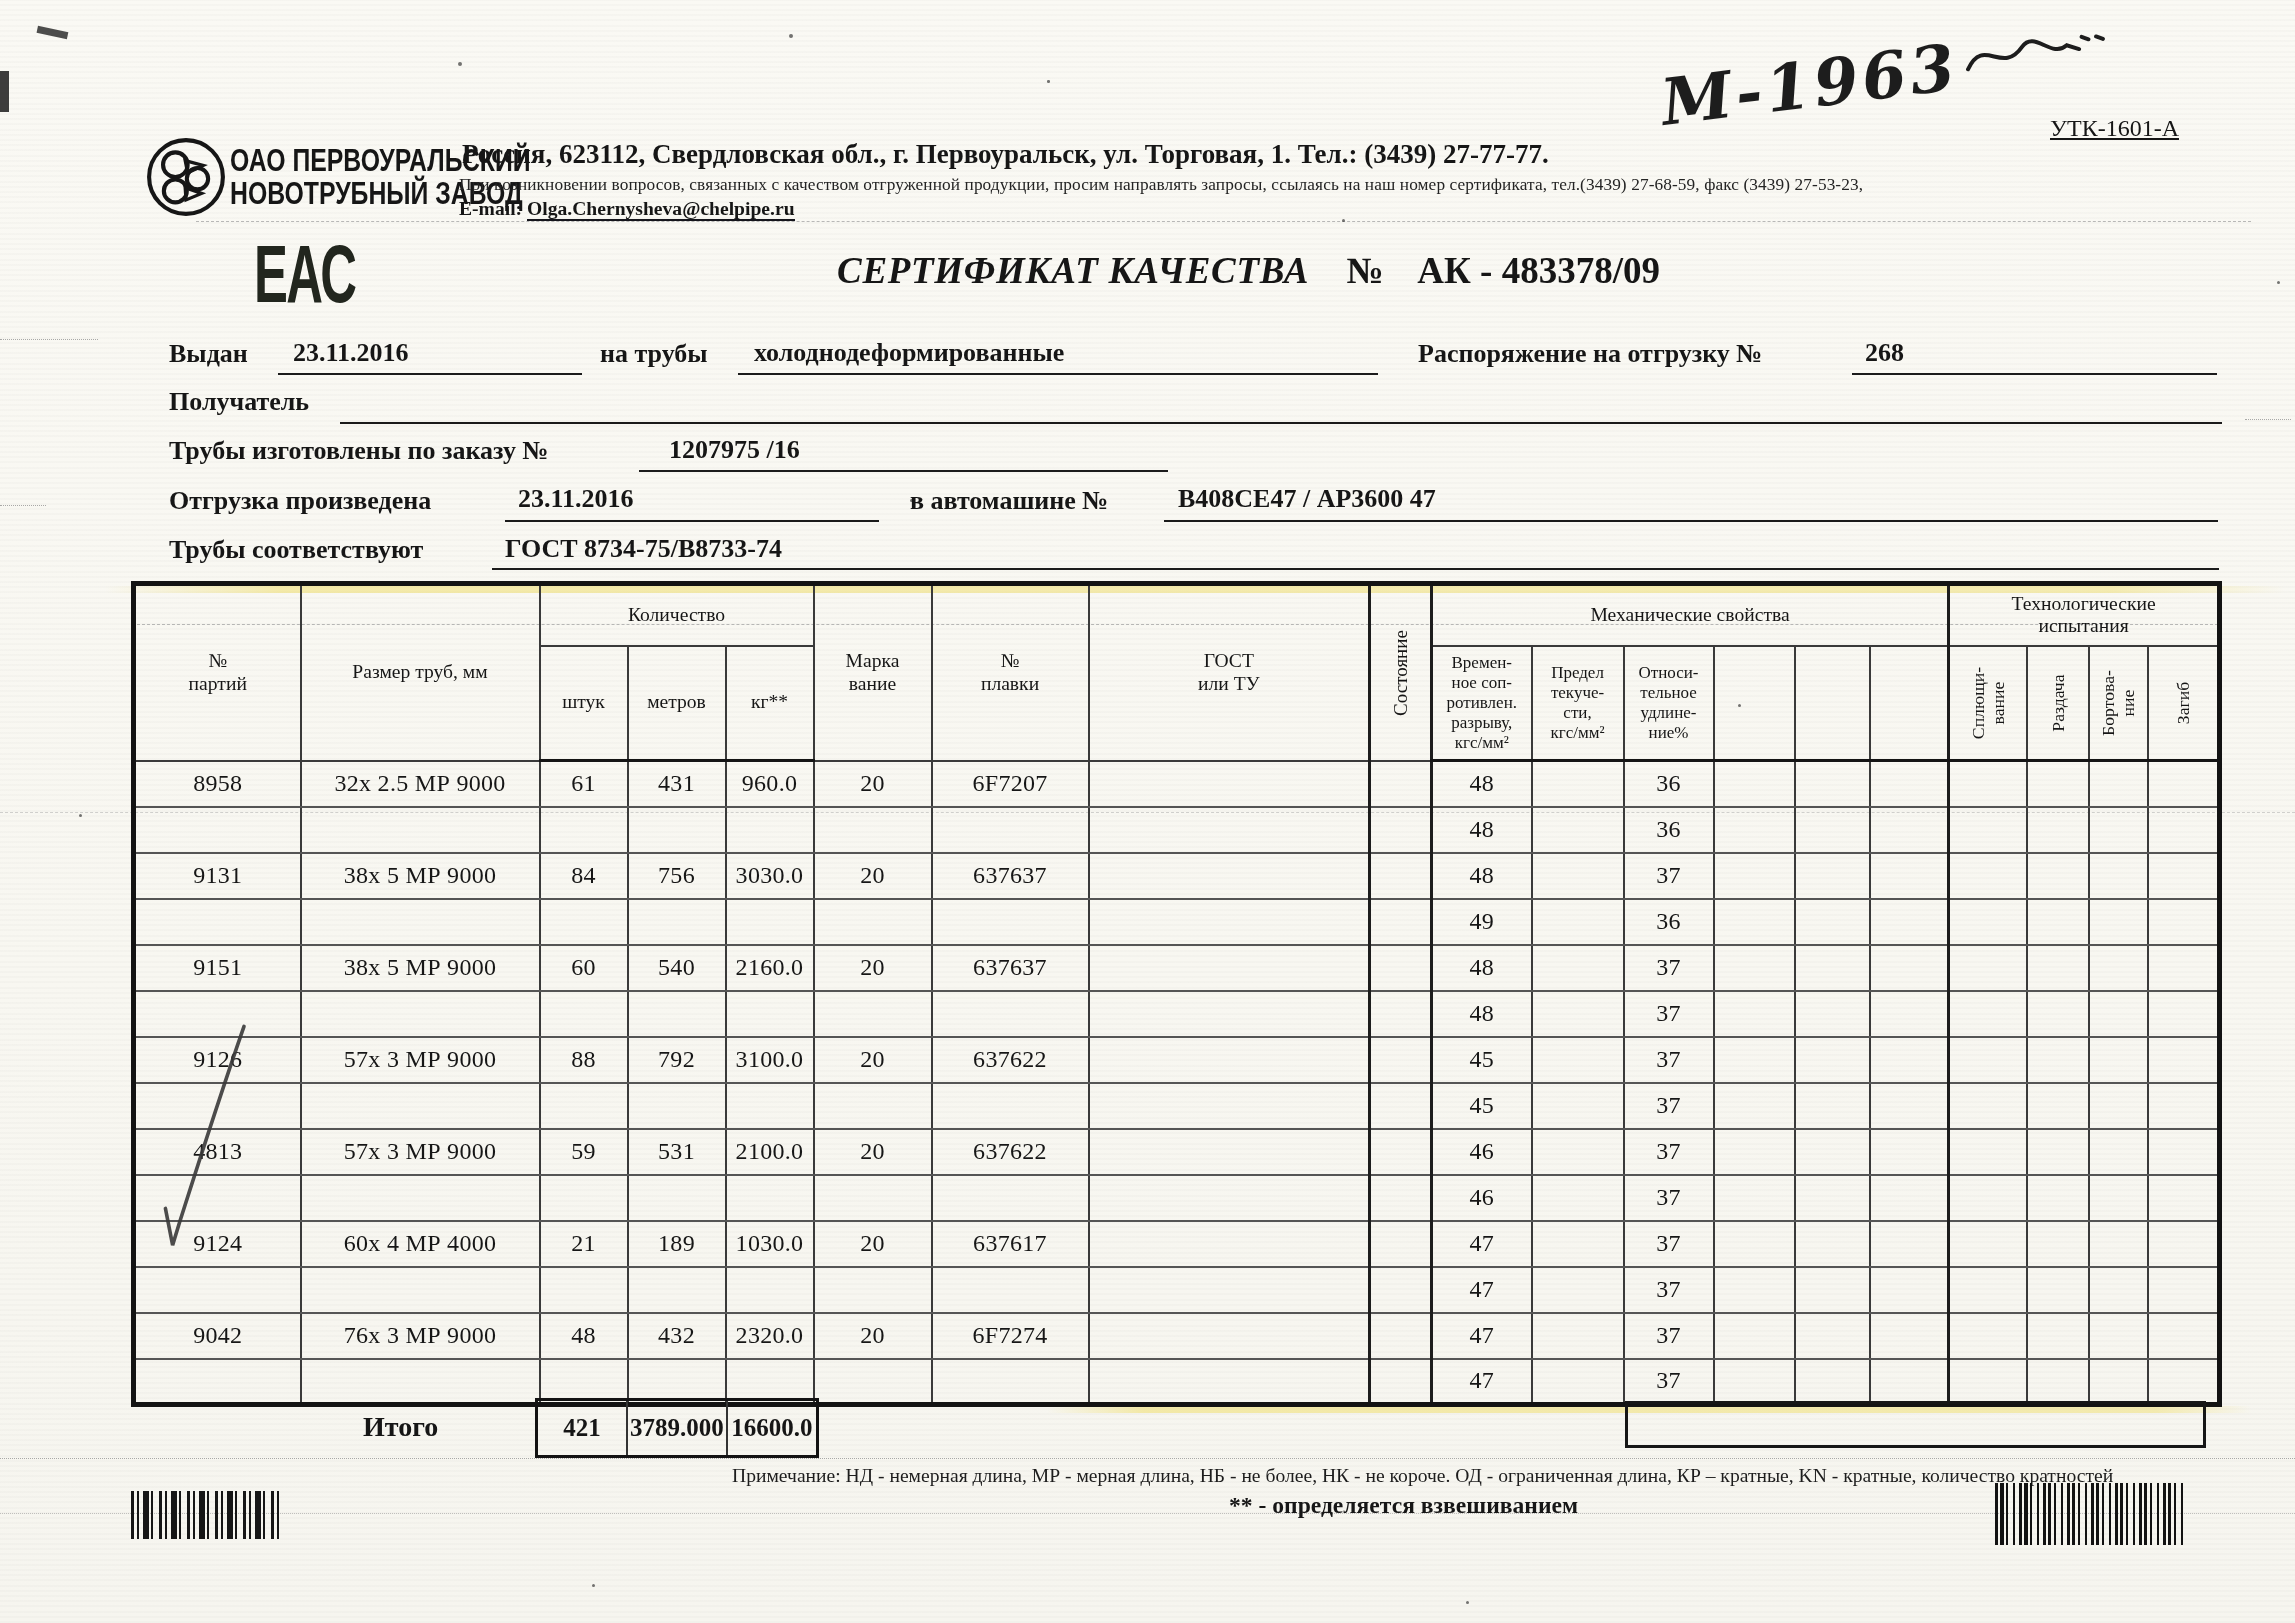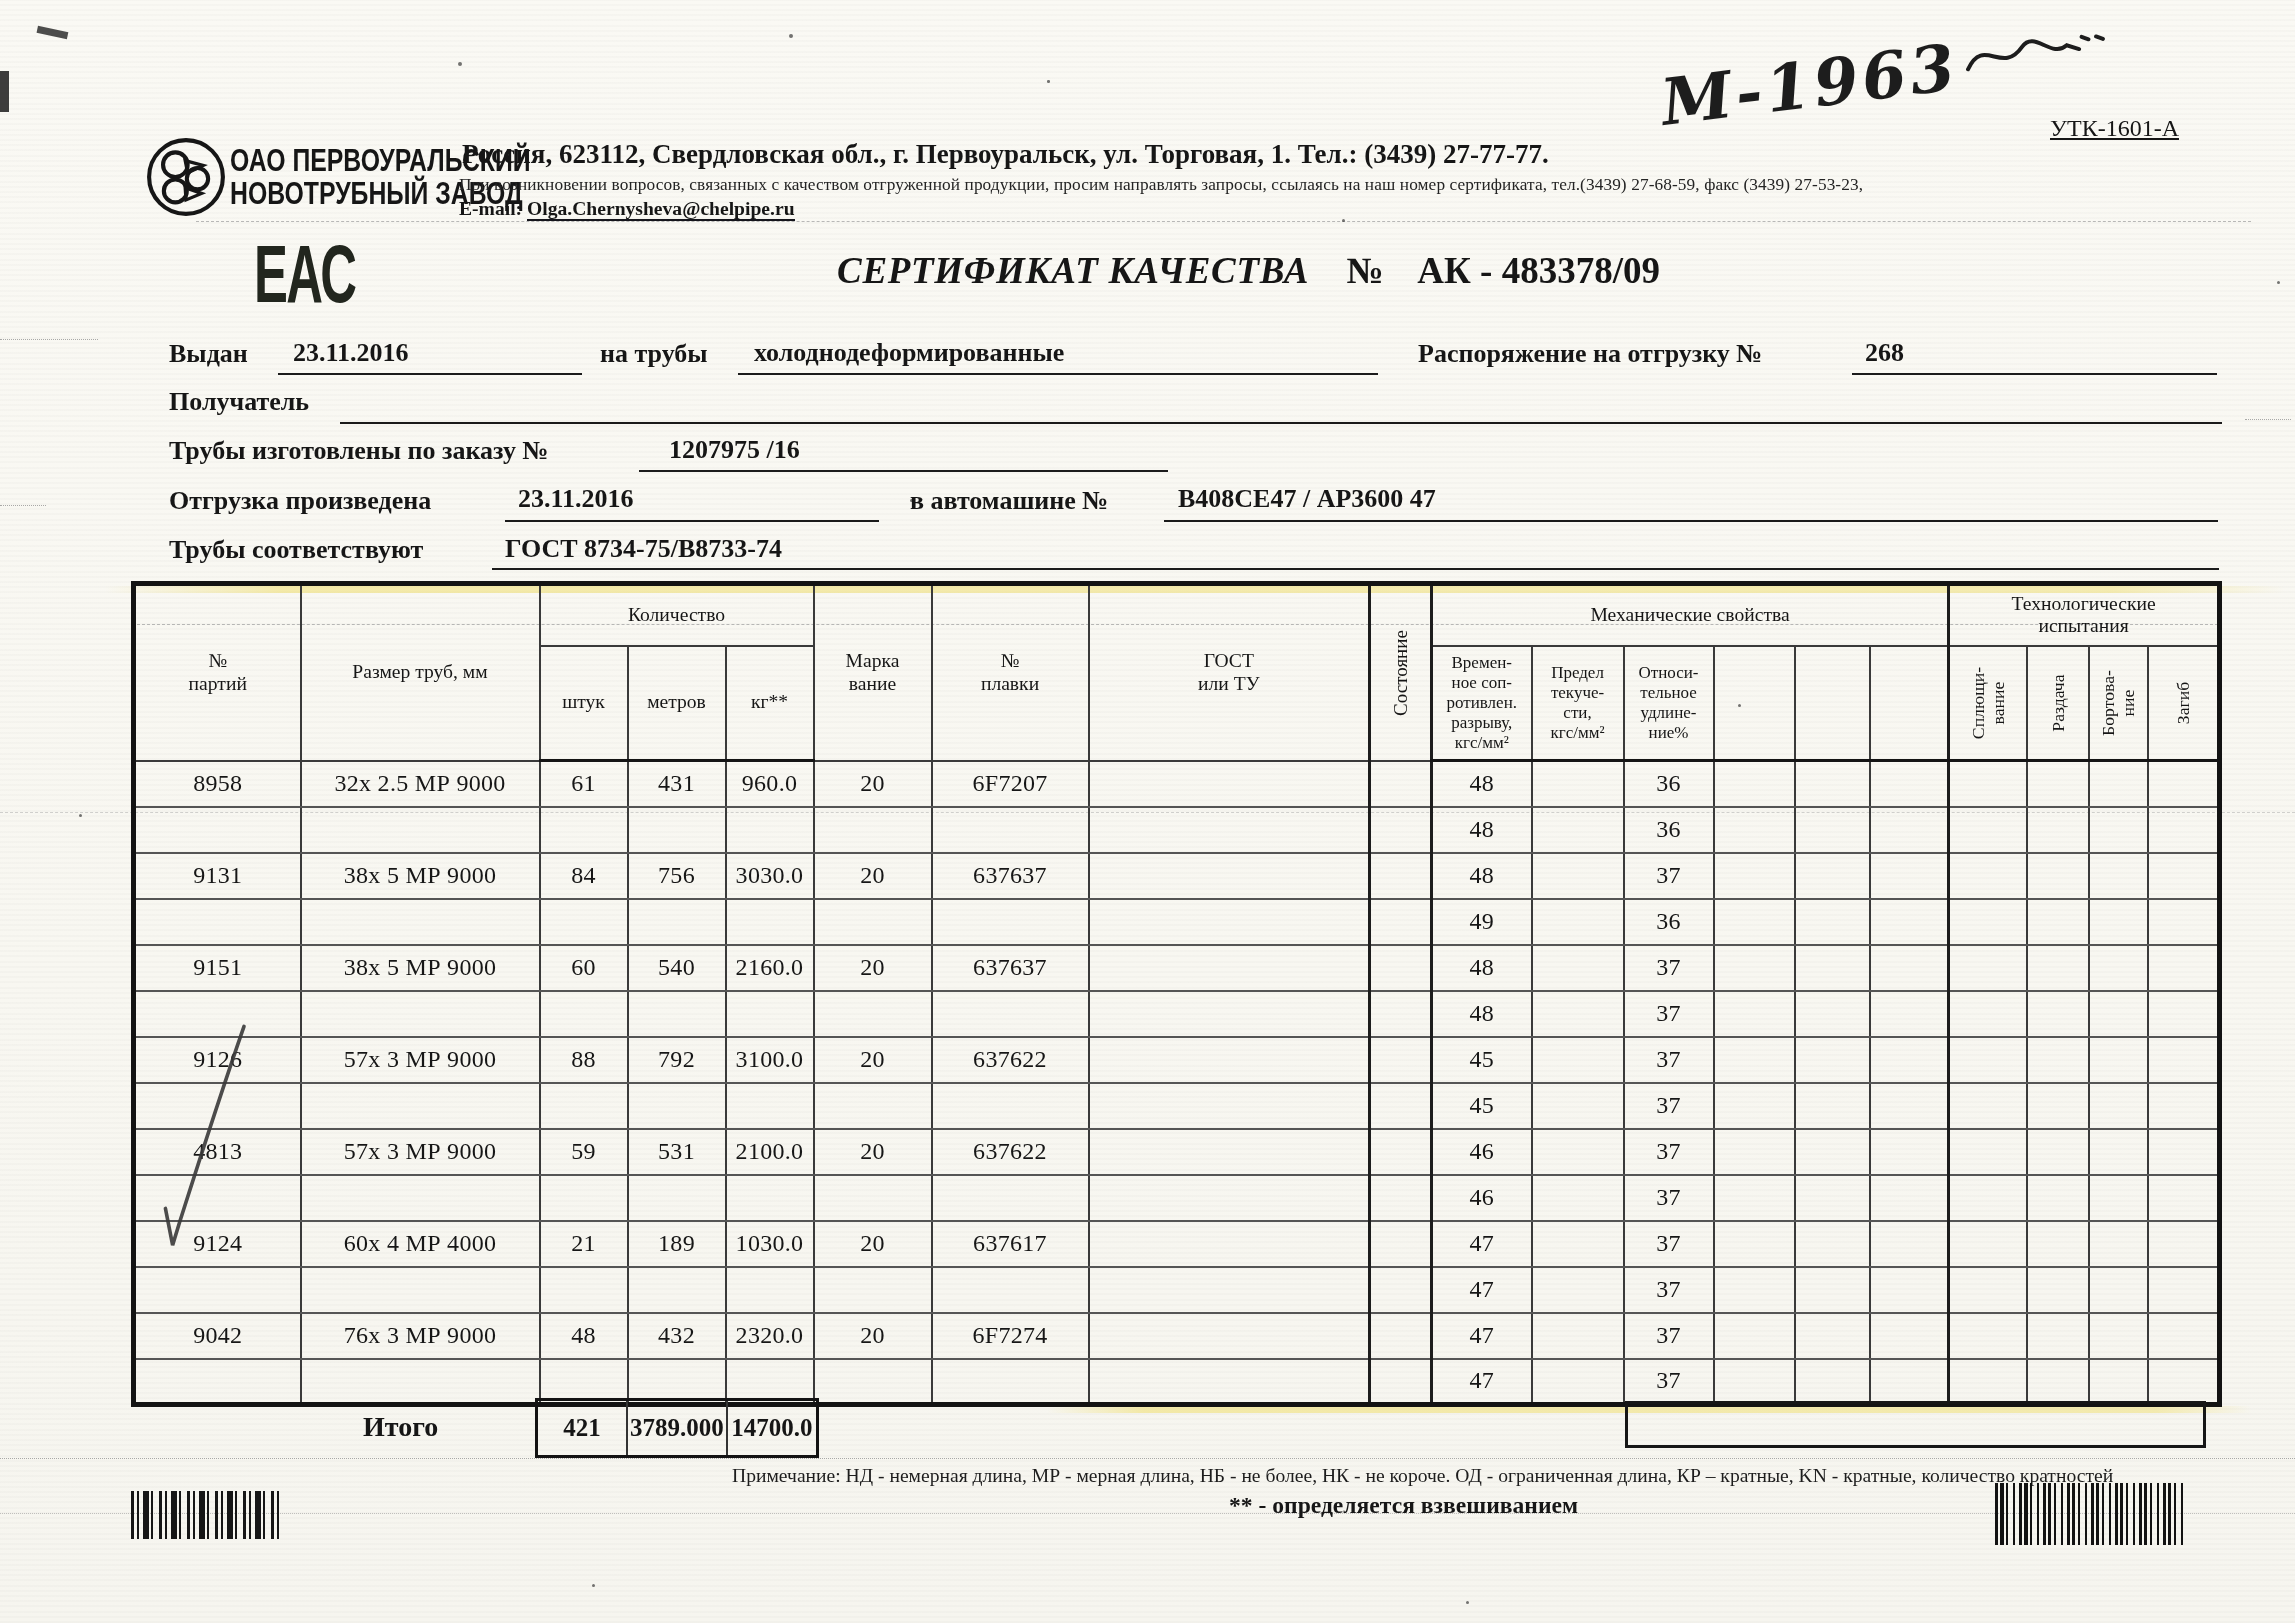--- a/index.html
+++ b/index.html
@@ -544,21 +544,21 @@
 </table>
 
 <svg class="abs" style="left:151px;top:1008px;" width="131" height="262" viewBox="0 0 200 400">
   <path d="M142,28 C110,120 72,238 44,326 L33,362 L22,306" stroke="#383838" stroke-width="5.5" fill="none" stroke-linecap="round" opacity=".9"></path>
 </svg>
 
 <div class="abs totlabel" style="left:363px;top:1411px;">Итого</div>
 <div class="abs total-box" style="left:535px;top:1398px;width:278px;height:54px;">
   <div class="tc" style="width:89px;">421</div>
   <div class="tc" style="width:99px;">3789.000</div>
-  <div class="tc" style="width:89px;">14700.0</div>
+  <div class="tc" style="width:89px;">16600.0</div>
 </div>
 <div class="abs weighnote" style="left:1229px;top:1492px;">** - определяется взвешиванием</div>
 <div class="abs empty-box" style="left:1625px;top:1401px;width:575px;height:41px;"></div>
 
 <div class="abs footnote" style="left:732px;top:1465px;">Примечание: НД - немерная длина, МР - мерная длина, НБ - не более, НК - не короче. ОД - ограниченная длина, КР – кратные, KN - кратные, количество кратностей</div>
 
 <div class="abs barcode" style="left:131px;top:1491px;width:152px;height:48px;"></div>
 <div class="abs barcode alt" style="left:1995px;top:1483px;width:191px;height:62px;"></div>
 
 

